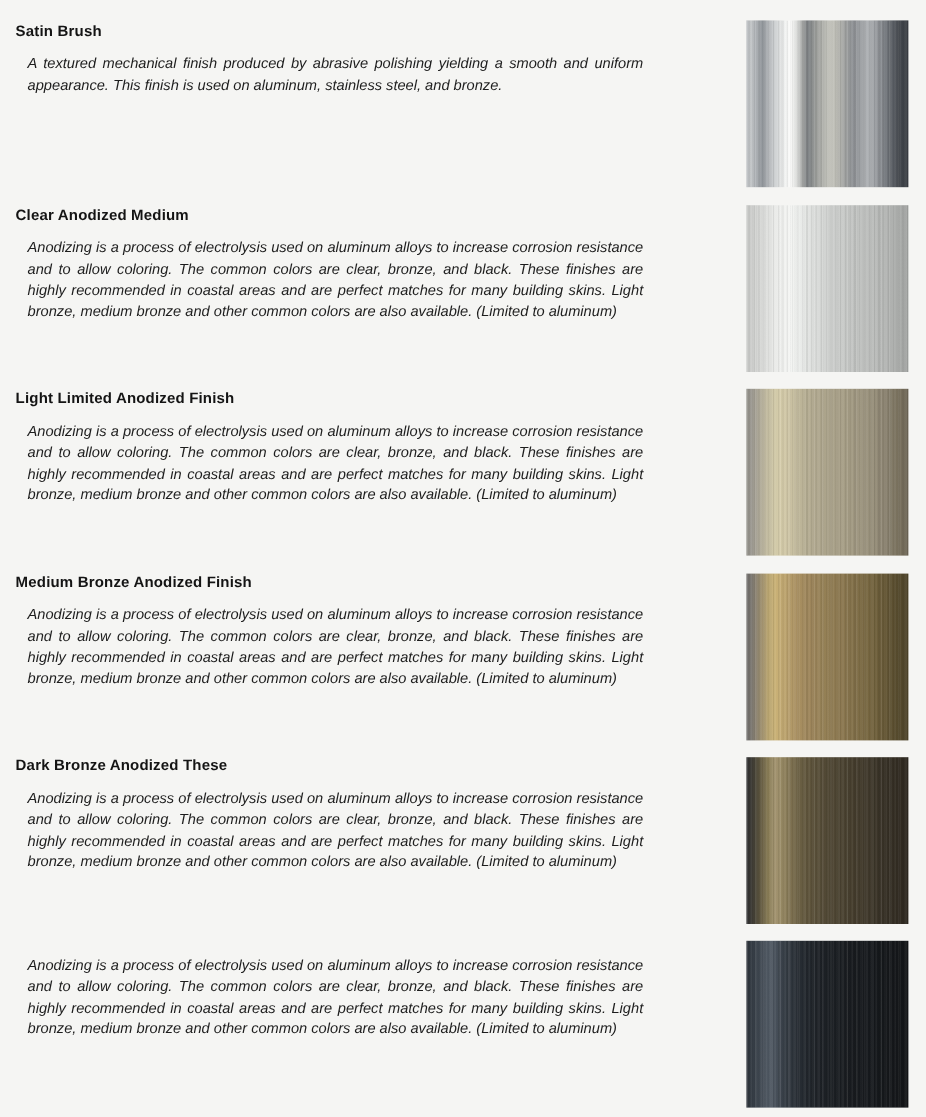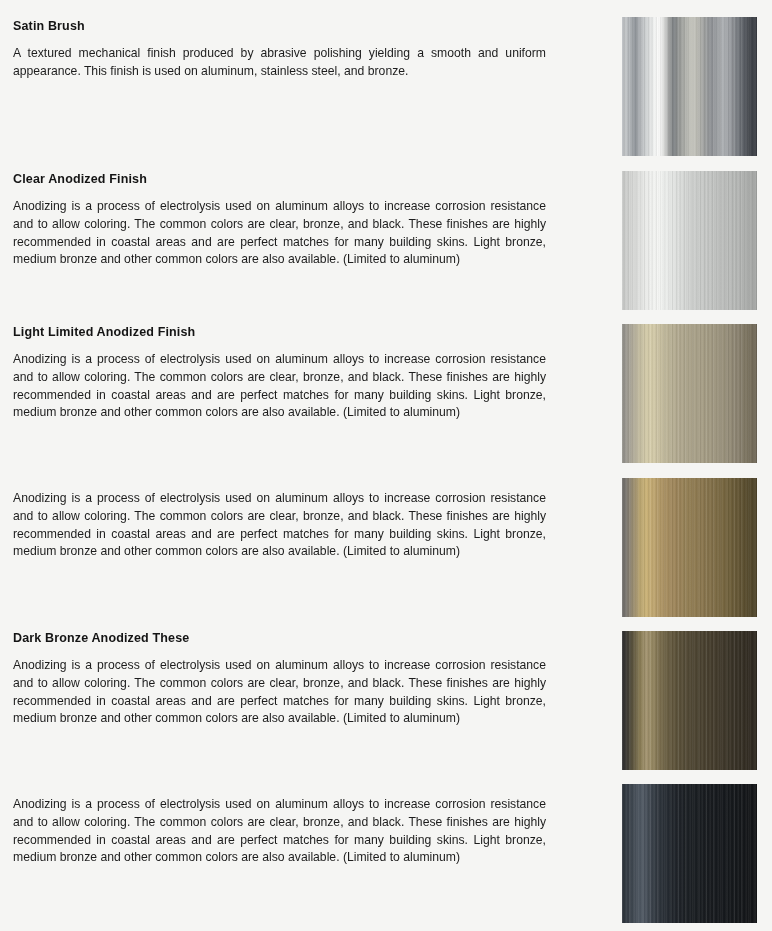--- a/index.html
+++ b/index.html
@@ -49,23 +49,24 @@
     letter-spacing: 0.15px;
     margin: 0;
     line-height: 14px;
   }
 
   .finish-desc {
     font-size: 12.2px;
     font-weight: normal;
     color: #1d1d1d;
     line-height: 17.8px;
-    margin: 0;
+    margin: 10px;
     text-align: justify;
     text-justify: inter-word;
+    font-style: italic;
   }
 
   .swatch {
     position: absolute;
     left: 622px;
     width: 135px;
     overflow: hidden;
     background: #9a9a9a;
   }
 
@@ -165,40 +166,41 @@
           <div class="finish-title">Satin Brush</div>
           <div class="finish-desc" style="margin-top: 12px;">A textured mechanical finish produced by abrasive polishing yielding a smooth and uniform appearance. This finish is used on aluminum, stainless steel, and bronze.</div>
         </div>
         <div class="swatch sw-satin-brush" style="top: 17px; height: 139px;">
           <div class="swatch-grain"></div>
           <div class="swatch-grain-fine"></div>
         </div>
       </div>
       <div class="finish-row">
         <div class="finish-text" style="top: 172px;">
-          <div class="finish-title">Clear Anodized Finish</div>
+          <div class="finish-title">Clear Anodized Medium</div>
           <div class="finish-desc" style="margin-top: 12px;">Anodizing is a process of electrolysis used on aluminum alloys to increase corrosion resistance and to allow coloring. The common colors are clear, bronze, and black. These finishes are highly recommended in coastal areas and are perfect matches for many building skins. Light bronze, medium bronze and other common colors are also available. (Limited to aluminum)</div>
         </div>
         <div class="swatch sw-clear-anodized" style="top: 171px; height: 139px;">
           <div class="swatch-grain"></div>
           <div class="swatch-grain-fine"></div>
         </div>
       </div>
       <div class="finish-row">
         <div class="finish-text" style="top: 325px;">
           <div class="finish-title">Light Limited Anodized Finish</div>
           <div class="finish-desc" style="margin-top: 12px;">Anodizing is a process of electrolysis used on aluminum alloys to increase corrosion resistance and to allow coloring. The common colors are clear, bronze, and black. These finishes are highly recommended in coastal areas and are perfect matches for many building skins. Light bronze, medium bronze and other common colors are also available. (Limited to aluminum)</div>
         </div>
         <div class="swatch sw-light-bronze" style="top: 324px; height: 139px;">
           <div class="swatch-grain"></div>
           <div class="swatch-grain-fine"></div>
         </div>
       </div>
       <div class="finish-row">
         <div class="finish-text" style="top: 478px;">
+          <div class="finish-title">Medium Bronze Anodized Finish</div>
           <div class="finish-desc" style="margin-top: 12px;">Anodizing is a process of electrolysis used on aluminum alloys to increase corrosion resistance and to allow coloring. The common colors are clear, bronze, and black. These finishes are highly recommended in coastal areas and are perfect matches for many building skins. Light bronze, medium bronze and other common colors are also available. (Limited to aluminum)</div>
         </div>
         <div class="swatch sw-medium-bronze" style="top: 478px; height: 139px;">
           <div class="swatch-grain"></div>
           <div class="swatch-grain-fine"></div>
         </div>
       </div>
       <div class="finish-row">
         <div class="finish-text" style="top: 631px;">
           <div class="finish-title">Dark Bronze Anodized These</div>

